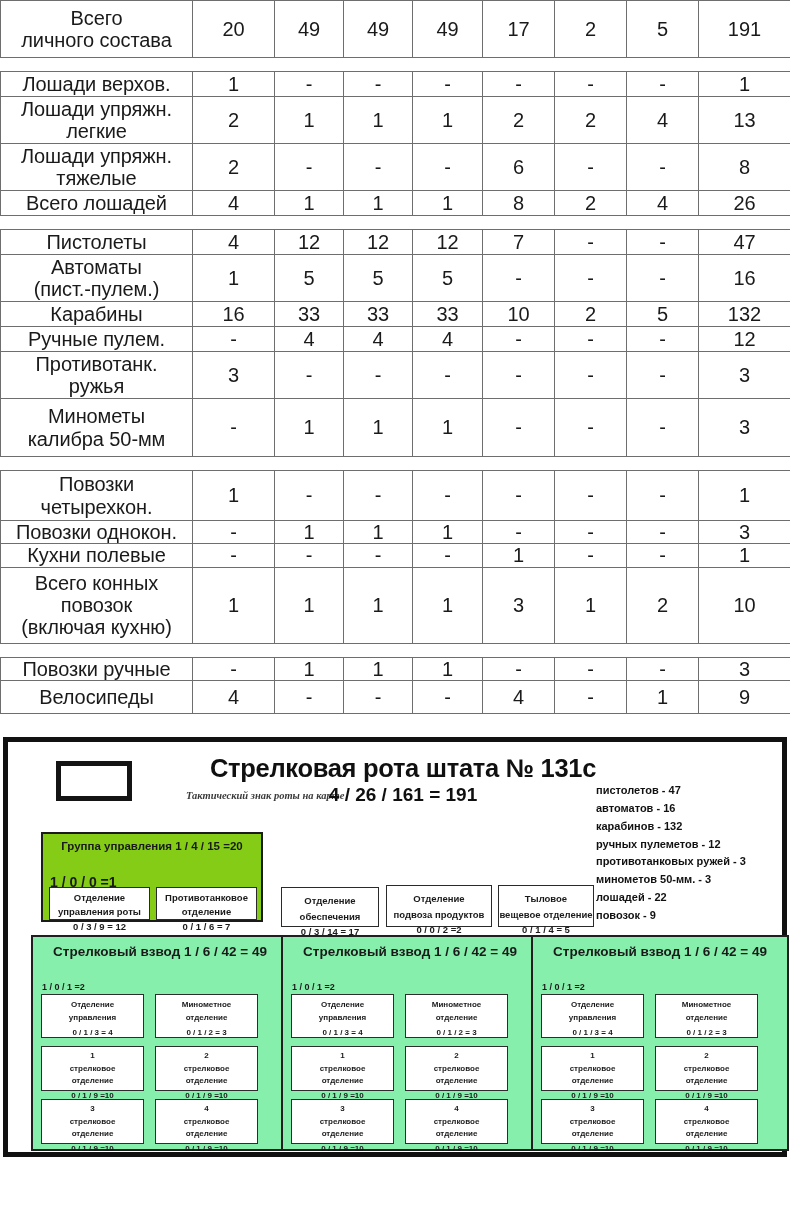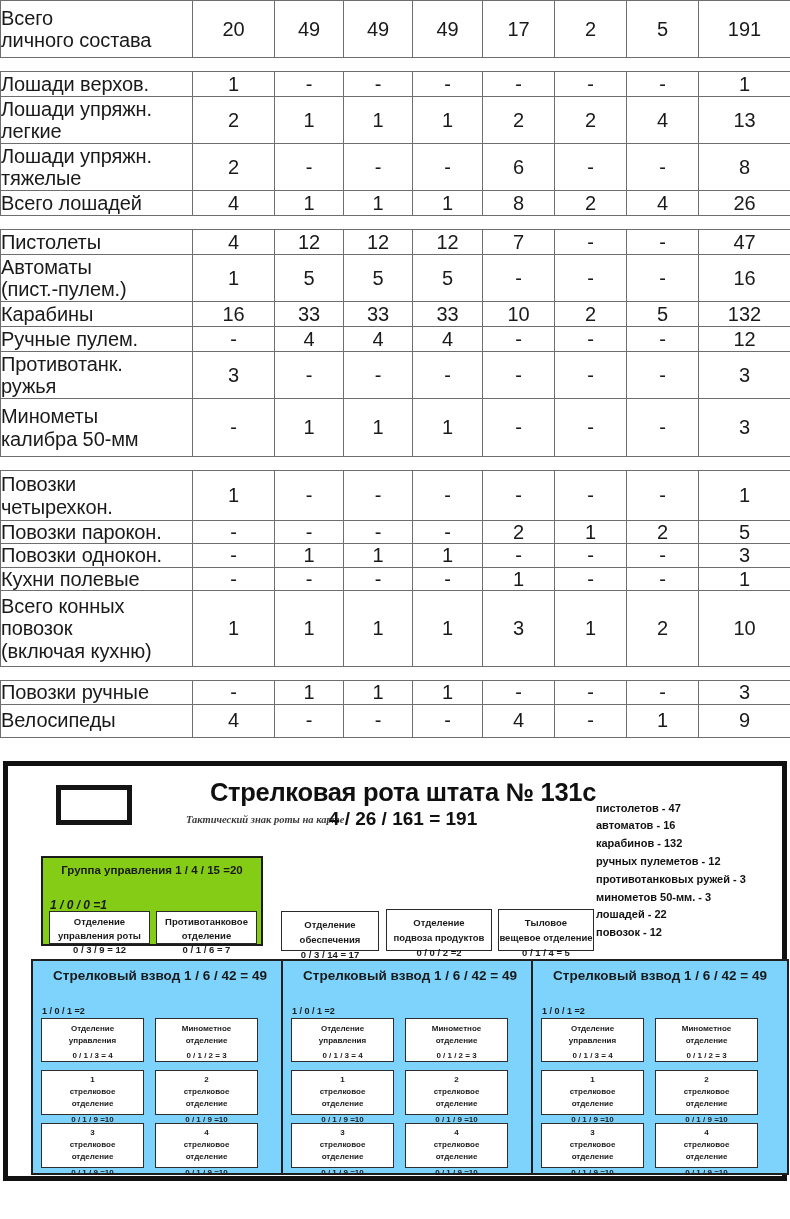--- a/index.html
+++ b/index.html
@@ -27,21 +27,21 @@
   }
   table.stats td {
     border: 1px solid #6e6e6e;
     font-size: 20px;
     line-height: 1.12;
     padding: 0;
     vertical-align: middle;
     background: #fff;
   }
   td.lbl {
-    text-align: left;
+    text-align: center;
     padding-left: 2px;
     font-size: 19.5px;
     letter-spacing: -0.1px;
     white-space: pre-line;
     vertical-align: middle;
   }
   td.num {
     text-align: center;
     font-size: 21px;
   }
@@ -119,21 +119,21 @@
     width: 470px;
     text-align: center;
     font-size: 19px;
     font-weight: bold;
     color: #101010;
   }
 
   .summary {
     position: absolute;
     left: 588px;
-    top: 34px;
+    top: 40px;
     font-size: 11px;
     font-weight: bold;
     line-height: 1.62;
     color: #111;
   }
   .summary div { white-space: nowrap; }
 
   
   .ctrl-group {
     position: absolute;
@@ -151,23 +151,22 @@
     top: 4px;
     text-align: center;
     font-size: 11.5px;
     font-weight: bold;
     line-height: 1.45;
   }
   .ctrl-count {
     position: absolute;
     left: 7px;
     top: 40px;
-    font-size: 12px;
-    font-weight: bold;
-    font-style: italic;
+    font-size: 14px;
+    font-weight: bold;
   }
   .ctrl-sub-row {
     position: absolute;
     left: 6px;
     top: 53px;
     display: flex;
     gap: 6px;
   }
   .sub-box {
     border: 1.6px solid #2a2a2a;
@@ -199,21 +198,21 @@
   .svc-3 { left: 490px; top: 143px; width: 96px; height: 42px; }
 
   
   .platoon {
     position: absolute;
     top: 193px;
     width: 258px;
     height: 216px;
     border: 2.2px solid #1f1f1f;
     box-sizing: border-box;
-    background: #7dd3fc;
+    background: #86efac;
   }
   .pl-1 { left: 23px; }
   .pl-2 { left: 273px; }
   .pl-3 { left: 523px; }
 
   .pl-title {
     position: absolute;
     left: 0; right: 0;
     top: 5px;
     text-align: center;
@@ -410,31 +409,20 @@
           <td class="num">1</td>
           <td class="num">-</td>
           <td class="num">-</td>
           <td class="num">-</td>
           <td class="num">-</td>
           <td class="num">-</td>
           <td class="num">-</td>
           <td class="num">1</td>
         </tr>
         <tr style="height: 23px;">
-          <td class="lbl">Повозки парокон.</td>
-          <td class="num">-</td>
-          <td class="num">-</td>
-          <td class="num">-</td>
-          <td class="num">-</td>
-          <td class="num">2</td>
-          <td class="num">1</td>
-          <td class="num">2</td>
-          <td class="num">5</td>
-        </tr>
-        <tr style="height: 23px;">
           <td class="lbl">Повозки однокон.</td>
           <td class="num">-</td>
           <td class="num">1</td>
           <td class="num">1</td>
           <td class="num">1</td>
           <td class="num">-</td>
           <td class="num">-</td>
           <td class="num">-</td>
           <td class="num">3</td>
         </tr>
@@ -502,21 +490,21 @@
     <div class="diag-sub">4 / 26 / 161 = 191</div>
 
     <div class="summary">
         <div>пистолетов - 47</div>
         <div>автоматов - 16</div>
         <div>карабинов - 132</div>
         <div>ручных пулеметов - 12</div>
         <div>противотанковых ружей - 3</div>
         <div>минометов 50-мм. - 3</div>
         <div> лошадей - 22</div>
-        <div> повозок - 12</div>
+        <div> повозок - 9</div>
       </div>
 
     <div class="ctrl-group">
       <div class="ctrl-title">Группа управления
 1 / 4 / 15 =20</div>
       <div class="ctrl-count">1 / 0 / 0 =1</div>
       <div class="ctrl-sub-row">
           <div class="sub-box ctrl-a">
             <div style="white-space: pre-line;">Отделение
 управления роты</div>

